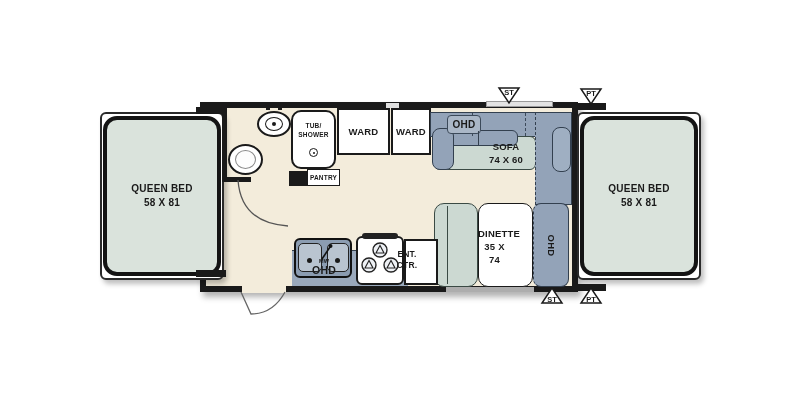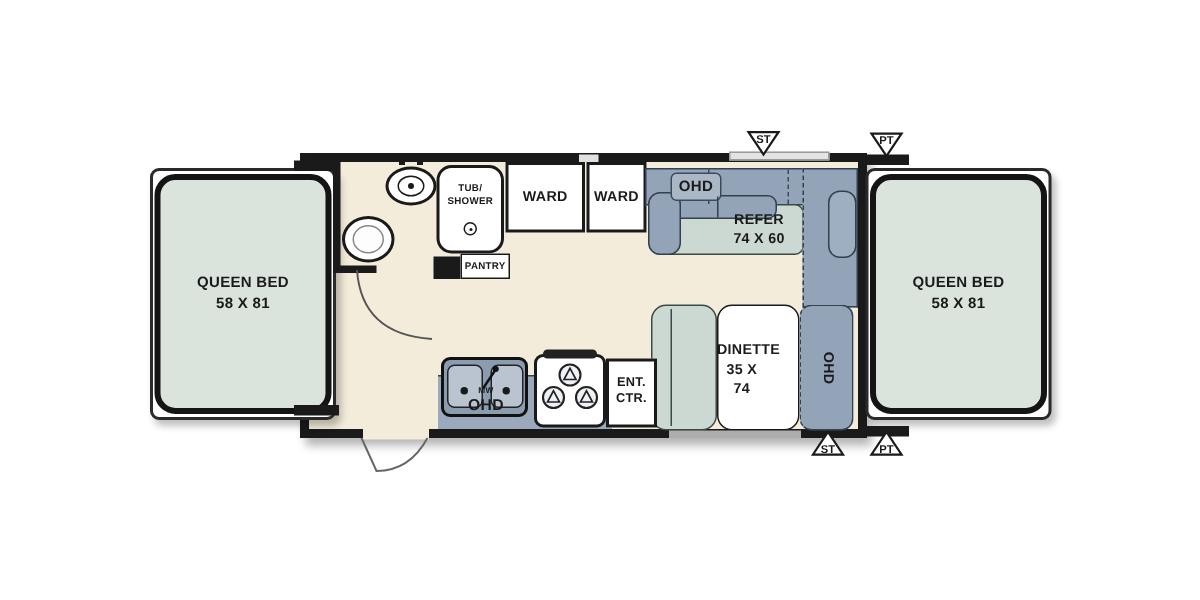--- a/index.html
+++ b/index.html
@@ -94,21 +94,21 @@
   <div class="abs lbl t10" style="left:447px;top:118px;width:34px;z-index:7;">OHD</div>
 
   <div class="abs teal" style="left:434px;top:136px;width:102px;height:34px;border-radius:6px;"></div>
   <div class="abs blue" style="left:440px;top:130px;width:78px;height:16px;border-radius:6px;"></div>
   <div class="abs" style="left:478px;top:131px;width:0;height:14px;border-left:1px solid #33404f;z-index:4;"></div>
   <div class="abs blue" style="left:432px;top:128px;width:22px;height:42px;border-radius:8px;"></div>
 
   <div class="abs blue" style="left:535px;top:112px;width:37px;height:93px;border-left:1.5px dashed #33404f;"></div>
   <div class="abs blue" style="left:552px;top:127px;width:19px;height:45px;border-radius:8px;background:#9fafc2;"></div>
   <div class="abs lbl t9" style="left:466px;top:141px;width:80px;z-index:7;">
-    <div>REFER</div>
+    <div>SOFA</div>
     <div>74 X 60</div>
   </div>
 
   <div class="abs teal" style="left:434px;top:203px;width:44px;height:84px;border-radius:10px;"></div>
   <div class="abs" style="left:447px;top:206px;width:0;height:78px;border-left:1px solid #3a4a44;z-index:4;"></div>
   <div class="abs whitebox" style="left:478px;top:203px;width:55px;height:84px;border-width:1.5px;border-radius:10px;"></div>
   <div class="abs lbl t9" style="left:478px;top:228px;width:33px;z-index:7;">
     <div>DINETTE</div>
     <div>35 X 74</div>
   </div>
@@ -122,21 +122,21 @@
   <div class="abs" style="left:327px;top:243px;width:22px;height:29px;background:#b9c4d0;border:1.5px solid #222;border-radius:5px;z-index:4;"></div>
   <div class="abs" style="left:307px;top:258px;width:5px;height:5px;background:#1a1a1a;border-radius:50%;z-index:5;"></div>
   <div class="abs" style="left:335px;top:258px;width:5px;height:5px;background:#1a1a1a;border-radius:50%;z-index:5;"></div>
   <div class="abs lbl" style="left:296px;top:258px;width:56px;font-size:5.5px;z-index:7;">MW</div>
   <div class="abs lbl" style="left:296px;top:263px;width:56px;font-size:10.5px;z-index:7;">OHD</div>
 
   <div class="abs whitebox" style="left:356px;top:236px;width:48px;height:49px;border-radius:6px;"></div>
   <div class="abs" style="left:362px;top:233px;width:36px;height:6px;background:#222;border-radius:3px;z-index:4;"></div>
 
   <div class="abs whitebox" style="left:404px;top:239px;width:34px;height:46px;"></div>
-  <div class="abs lbl t8" style="left:404px;top:249px;width:34px;z-index:7;">
+  <div class="abs lbl t8" style="left:390px;top:249px;width:34px;z-index:7;">
     <div>ENT.</div>
     <div>CTR.</div>
   </div>
 
   <svg class="overlay" width="800" height="400" viewBox="0 0 800 400">
 
     <path d="M 238 180 Q 241 223 288 226" fill="none" stroke="#555" stroke-width="1.3"></path>
 
     <path d="M 241 292 L 251 314 Q 273 314 285 292" fill="none" stroke="#666" stroke-width="1.3"></path>
 

